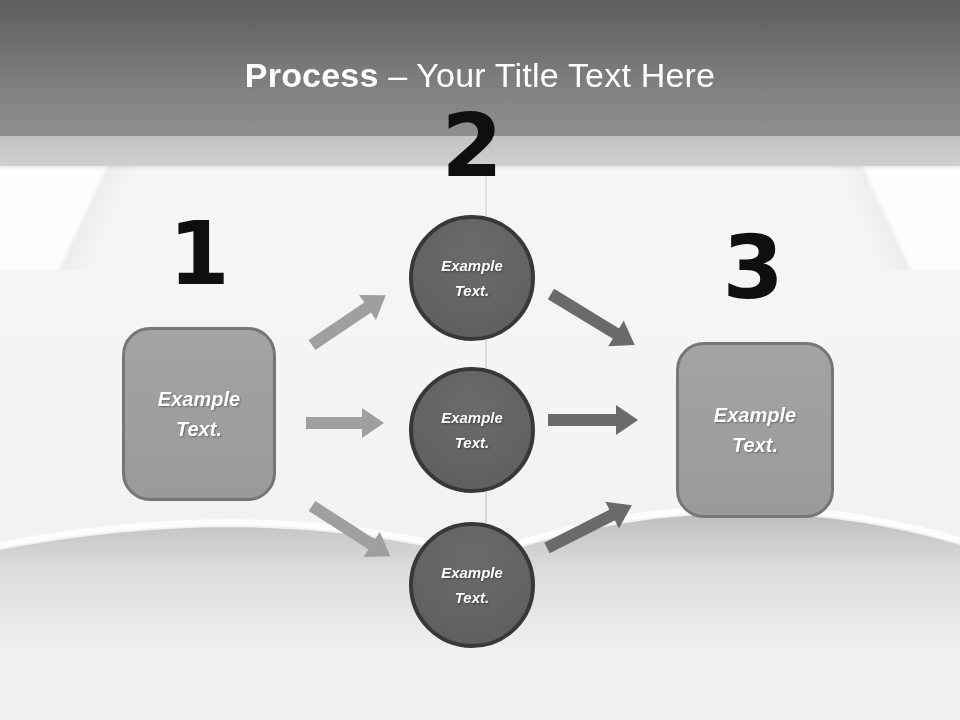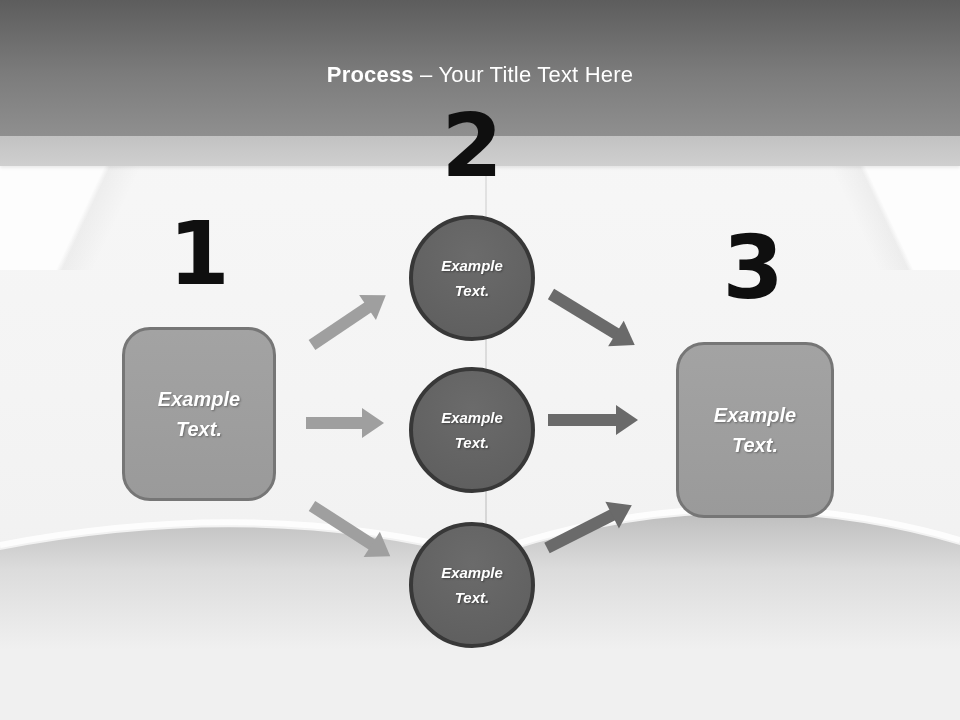--- a/index.html
+++ b/index.html
@@ -9,21 +9,21 @@
     background:linear-gradient(180deg,#f8f8f8 0%,#f4f4f4 55%,#efefef 100%);
   }
   
   .header-band{
     position:absolute;left:0;top:0;width:960px;height:136px;
     background:linear-gradient(180deg,#5d5d5d 0%,#7c7c7c 55%,#8f8f8f 100%);
     z-index:3;
   }
   .slide-title{
     position:absolute;left:0;top:53px;width:100%;text-align:center;
-    color:#ffffff;font-size:22px;line-height:44px;letter-spacing:0.2px;
+    color:#ffffff;font-size:34px;line-height:44px;letter-spacing:0.2px;
   }
   .slide-title .t-bold{font-weight:bold;}
   .slide-title .t-rest{font-weight:normal;}
   .subheader-strip{
     position:absolute;left:0;top:136px;width:960px;height:30px;
     background:linear-gradient(180deg,#c2c2c2 0%,#cbcbcb 70%,#cfcfcf 100%);
     box-shadow:0 2px 3px rgba(0,0,0,0.08);
     z-index:2;
   }
   

